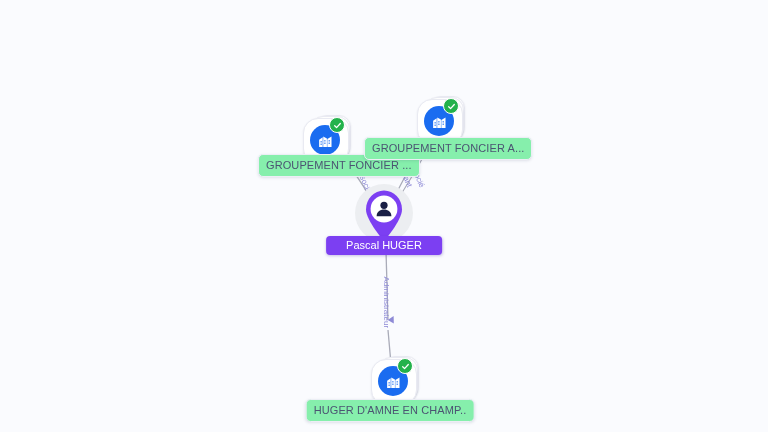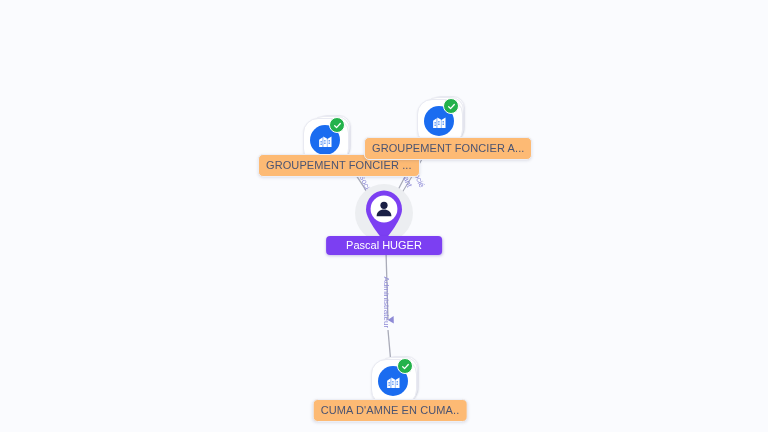--- a/index.html
+++ b/index.html
@@ -122,21 +122,21 @@
     left: -22px;
     top: -23px;
     width: 44px;
     height: 54px;
   }
   .person-pin svg { display: block; }
 
   
   .node-label {
     position: absolute;
-    background: #fdba74;
+    background: #86efac;
     border: 1px solid #eceef5;
     border-radius: 5px;
     box-shadow: 0 1px 3px rgba(40,50,90,.13);
     color: #4b5472;
     font-size: 11px;
     letter-spacing: .1px;
     line-height: 13px;
     padding: 4px 7px;
     white-space: nowrap;
     font-family: "Liberation Sans", sans-serif;
@@ -287,15 +287,15 @@
           <rect x="16.4" y="15" width="1.7" height="1.7" fill="#1a6cf0"></rect>
         </svg>
       </div>
       <div class="verified-badge">
         <svg width="9" height="9" viewBox="0 0 24 24">
           <path d="M4.5 12.6 L9.5 17.6 L19.5 6.6" stroke="#ffffff" stroke-width="3.4" fill="none" stroke-linecap="round" stroke-linejoin="round"></path>
         </svg>
       </div>
     </div>
   </div>
-  <div class="node-label centered" style="left:390px; top:399px;">CUMA D'AMNE EN CUMA..</div>
+  <div class="node-label centered" style="left:390px; top:399px;">HUGER D'AMNE EN CHAMP..</div>
 
 </div>
 
 </body></html>

